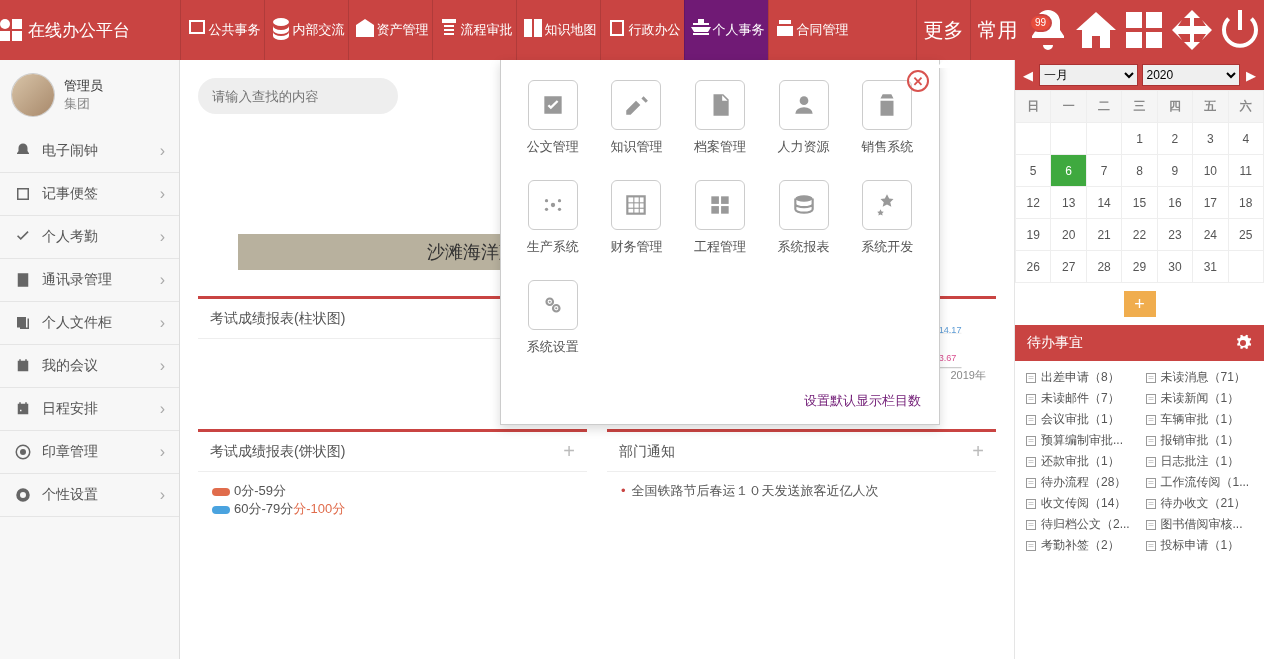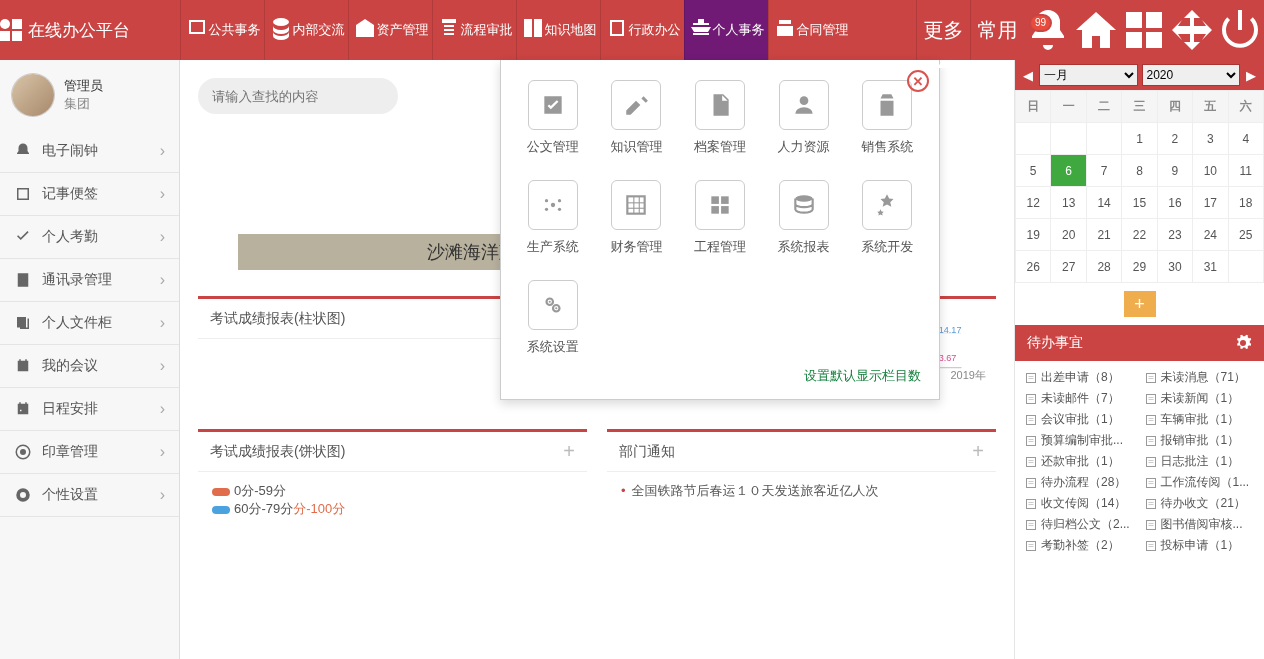--- a/index.html
+++ b/index.html
@@ -54,21 +54,21 @@
 .todo-hd svg { margin-left:auto; fill:#fff; width:18px; height:18px; }
 .todo-list { padding:8px 10px; display:grid; grid-template-columns:1fr 1fr; gap:4px 10px; font-size:12px; }
 .todo-list a { color:#555; text-decoration:none; display:flex; align-items:center; gap:4px; }
 .todo-list svg { width:12px; height:12px; fill:#999; flex-shrink:0; }
 .more-panel { position:absolute; top:60px; left:500px; width:440px; background:#fff; border:1px solid #ccc; border-top:none; box-shadow:0 4px 10px rgba(0,0,0,0.15); padding:20px 18px 14px; z-index:100; }
 .more-close { position:absolute; right:10px; top:10px; width:22px; height:22px; border:2px solid #d9534f; border-radius:50%; color:#d9534f; display:flex; align-items:center; justify-content:center; font-weight:bold; cursor:pointer; }
 .app-grid { display:grid; grid-template-columns:repeat(5,1fr); gap:24px 16px; }
 .app-item { display:flex; flex-direction:column; align-items:center; font-size:13px; color:#555; cursor:pointer; }
 .app-icon { width:50px; height:50px; border:1px solid #ccc; border-radius:6px; display:flex; align-items:center; justify-content:center; margin-bottom:8px; }
 .app-icon svg { width:26px; height:26px; fill:#999; }
-.more-foot { text-align:right; margin-top:11px; color:#15803d; font-size:13px; cursor:pointer; }
+.more-foot { text-align:right; margin-top:36px; color:#701a75; font-size:13px; cursor:pointer; }
 .bullet { color:#c94442; margin-right:6px; }
 </style>
 </head>
 <body>
 
 <div class="topbar">
   <div class="logo">
     <span class="logo-icon">
         <span></span>
         <span></span>

